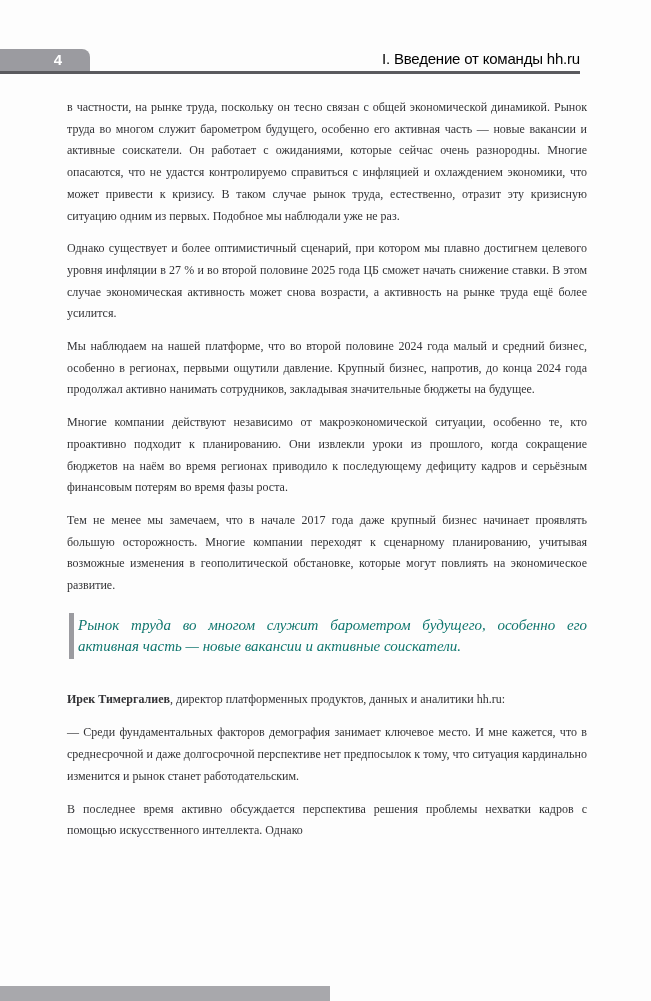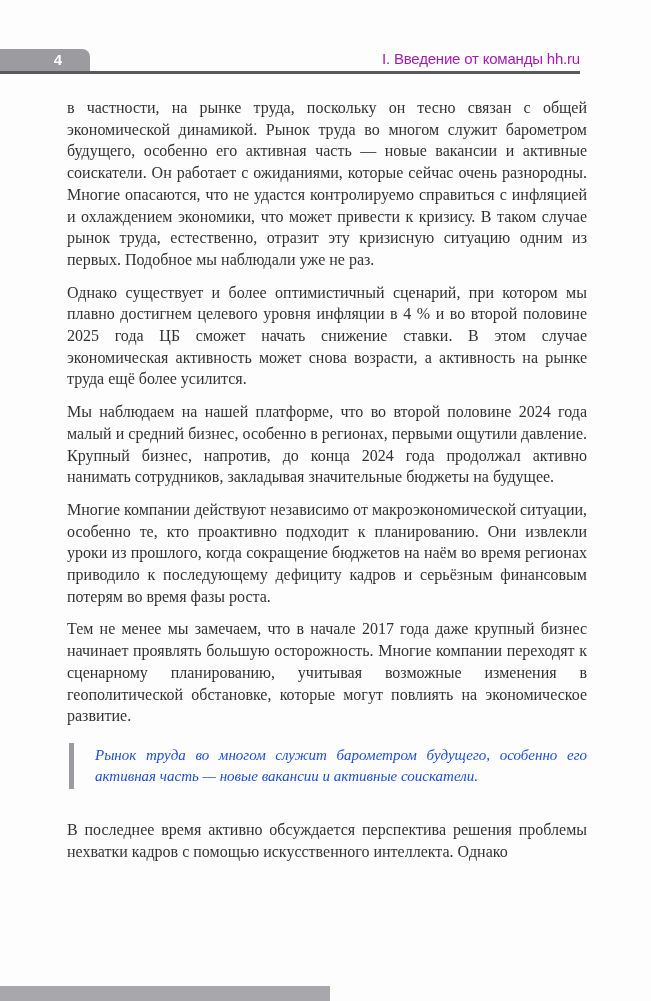--- a/index.html
+++ b/index.html
@@ -44,45 +44,45 @@
   }
   .header-title {
     position: absolute;
     left: 0;
     right: 71px;
     top: 50px;
     text-align: right;
     font-family: "Liberation Sans", sans-serif;
     font-size: 15px;
     letter-spacing: -0.2px;
-    color: #a21caf;
+    color: #000000;
   }
   
   .body-col {
     position: absolute;
     left: 67px;
     top: 97px;
     width: 520px;
   }
   .body-col p {
     margin: 0 0 11px 0;
-    font-size: 16px;
+    font-size: 12px;
     line-height: 21.7px;
     text-align: justify;
     hyphens: auto;
   }
   blockquote.pull-quote {
     margin: 16px 0 30px 2px;
-    padding: 2px 0 2px 21px;
+    padding: 2px 0 2px 4px;
     border-left: 5px solid #9b9ba0;
     font-style: italic;
     font-size: 15px;
     line-height: 21px;
     text-align: justify;
-    color: #1d4ed8;
+    color: #0f766e;
   }
   .speaker-intro {
     margin-bottom: 12px !important;
   }
   .speaker-intro strong {
     font-weight: bold;
   }
   
   .footer-bar {
     position: absolute;
@@ -103,33 +103,37 @@
   </div>
 
   <div class="header-title">I. Введение от команды hh.ru</div>
 
   <div class="header-rule"></div>
 
   <div class="body-col">
 
     <p>в частности, на рынке труда, поскольку он тесно связан с общей экономической динамикой. Рынок труда во многом служит барометром будущего, особенно его активная часть — новые вакансии и активные соискатели. Он работает с ожиданиями, которые сейчас очень разнородны. Многие опасаются, что не удастся контролируемо справиться с инфляцией и охлаждением экономики, что может привести к кризису. В таком случае рынок труда, естественно, отразит эту кризисную ситуацию одним из первых. Подобное мы наблюдали уже не раз.</p>
 
-    <p>Однако существует и более оптимистичный сценарий, при котором мы плавно достигнем целевого уровня инфляции в 4 % и во второй половине 2025 года ЦБ сможет начать снижение ставки. В этом случае экономическая активность может снова возрасти, а активность на рынке труда ещё более усилится.</p>
+    <p>Однако существует и более оптимистичный сценарий, при котором мы плавно достигнем целевого уровня инфляции в 27 % и во второй половине 2025 года ЦБ сможет начать снижение ставки. В этом случае экономическая активность может снова возрасти, а активность на рынке труда ещё более усилится.</p>
 
     <p>Мы наблюдаем на нашей платформе, что во второй половине 2024 года малый и средний бизнес, особенно в регионах, первыми ощутили давление. Крупный бизнес, напротив, до конца 2024 года продолжал активно нанимать сотрудников, закладывая значительные бюджеты на будущее.</p>
 
     <p>Многие компании действуют независимо от макроэкономической ситуации, особенно те, кто проактивно подходит к планированию. Они извлекли уроки из прошлого, когда сокращение бюджетов на наём во время регионах приводило к последующему дефициту кадров и серьёзным финансовым потерям во время фазы роста.</p>
 
     <p>Тем не менее мы замечаем, что в начале 2017 года даже крупный бизнес начинает проявлять большую осторожность. Многие компании переходят к сценарному планированию, учитывая возможные изменения в геополитической обстановке, которые могут повлиять на экономическое развитие.</p>
 
     <blockquote class="pull-quote">
       <span>Рынок труда во многом служит барометром будущего, особенно его активная часть — новые вакансии и активные соискатели.</span>
     </blockquote>
 
+    <p class="speaker-intro">
+      <strong>Ирек Тимергалиев</strong><span>, директор платформенных продуктов, данных и аналитики hh.ru:</span>
+    </p>
 
+    <p>— Среди фундаментальных факторов демография занимает ключевое место. И мне кажется, что в среднесрочной и даже долгосрочной перспективе нет предпосылок к тому, что ситуация кардинально изменится и рынок станет работодательским.</p>
 
     <p>В последнее время активно обсуждается перспектива решения проблемы нехватки кадров с помощью искусственного интеллекта. Однако</p>
 
   </div>
 
   <div class="footer-bar"></div>
 
 </div>
 
 </body></html>

